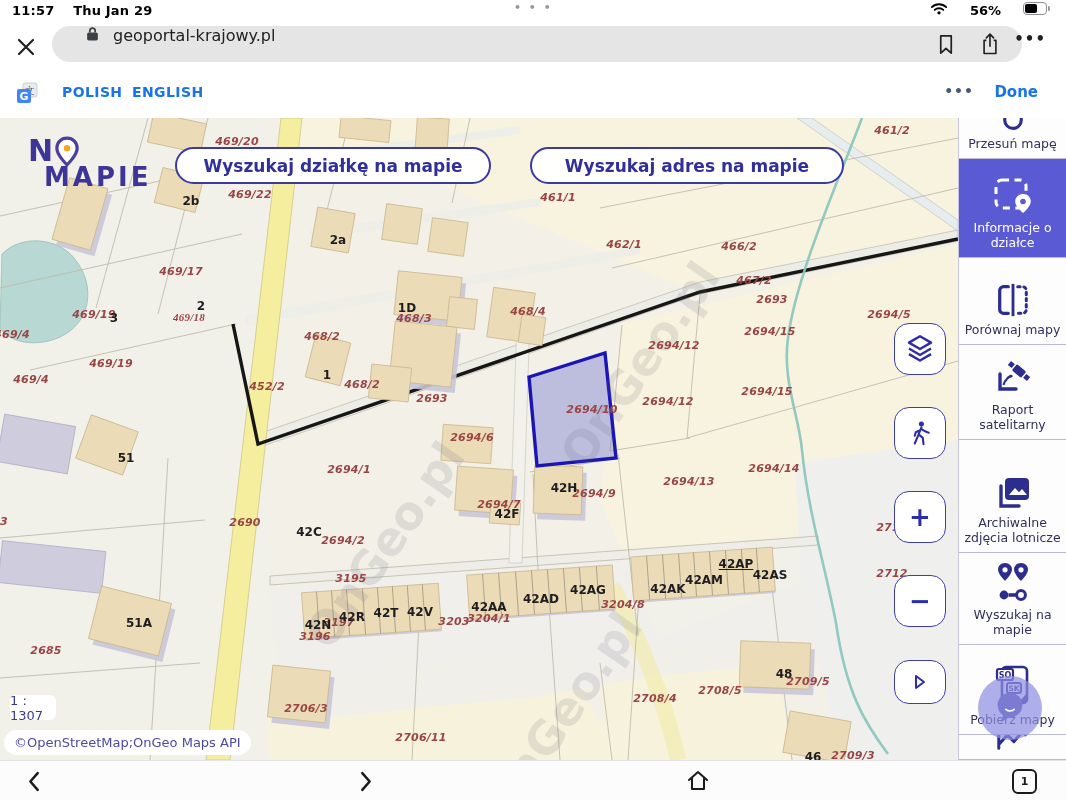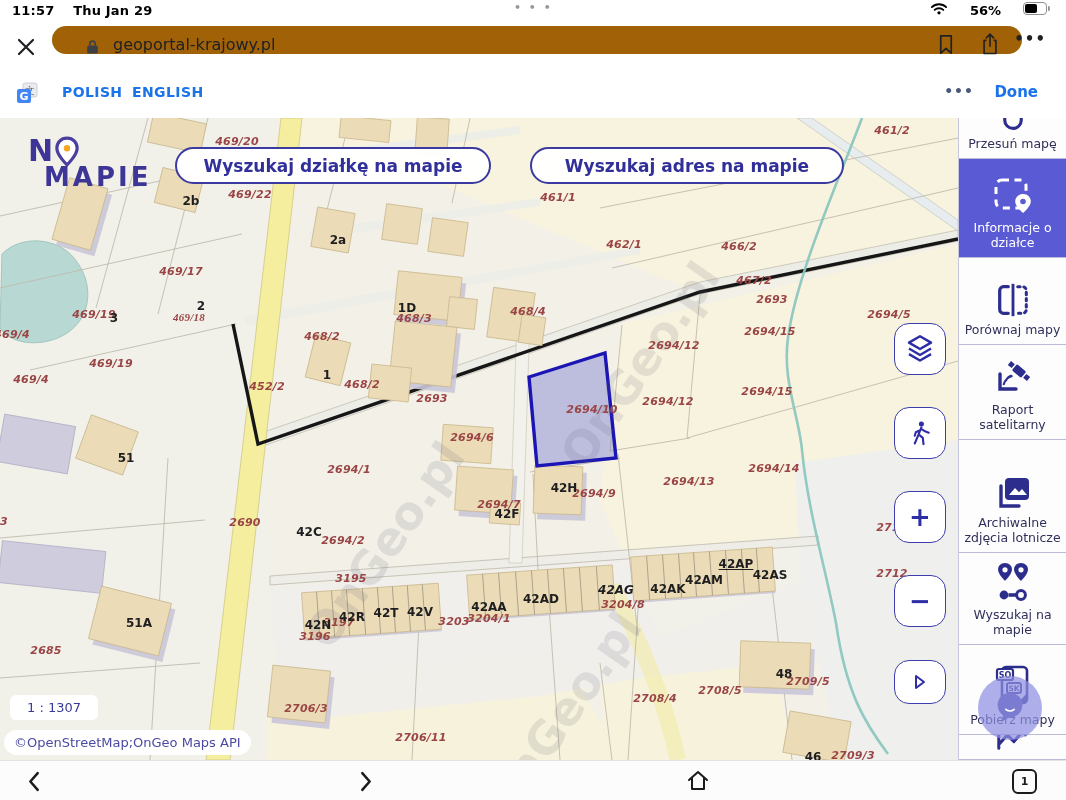--- a/index.html
+++ b/index.html
@@ -7,21 +7,21 @@
   
   .status-bar{position:absolute;left:0;top:0;width:1066px;height:22px;background:#fff;font-size:13px;font-weight:bold;color:#000}
   .sb-left{position:absolute;left:12px;top:3px;letter-spacing:.2px}
   .sb-left .date{margin-left:14px}
   .sb-cdots{position:absolute;left:514px;top:1px;color:#97979c;font-size:11px;letter-spacing:2px}
   .sb-right{position:absolute;right:16px;top:2px;display:flex;align-items:center;gap:22px}
   .sb-right .pct{font-size:13px;font-weight:bold}
   
   .browser-bar{position:absolute;left:0;top:22px;width:1066px;height:48px;background:#fff}
   .close-x{position:absolute;left:13px;top:12px;width:26px;height:26px;display:flex;align-items:center;justify-content:center;cursor:pointer}
-  .url-pill{position:absolute;left:52px;top:4px;width:970px;height:28px;background:#a16207;border-radius:20px;display:flex;align-items:flex-end}
+  .url-pill{position:absolute;left:52px;top:4px;width:970px;height:36px;background:#e5e5e5;border-radius:20px;display:flex;align-items:flex-start}
   .lock{margin-left:34px;display:flex}
   .url-text{margin-left:14px;font-size:16px;color:#202124}
   .pill-icons{position:absolute;right:22px;top:0;height:40px;display:flex;align-items:center;gap:26px}
   .menu-dots{position:absolute;right:20px;top:8px;font-size:15px;font-weight:bold;color:#202124;letter-spacing:1px}
   
   .translate-bar{position:absolute;left:0;top:70px;width:1066px;height:48px;background:#fff}
   .gt-icon{position:absolute;left:16px;top:12px}
   .lang-tab{position:absolute;top:14px;font-size:14px;font-weight:bold;color:#1a73e8;letter-spacing:.4px;cursor:pointer}
   .lang-tab.t0{left:62px}.lang-tab.t1{left:132px}
   .tab-underline{position:absolute;left:48px;top:114px;width:76px;height:4px;background:#1a73e8;border-radius:2px 2px 0 0}
@@ -39,21 +39,21 @@
   .lbl.parcel{font-style:italic;font-weight:bold;font-size:11px;color:#9a4545;letter-spacing:.2px}
   .lbl.addr{font-weight:bold;font-size:12px;color:#1e1e20}
   .wm{position:absolute;font-size:46px;font-weight:bold;color:rgba(100,100,118,.15);transform:translate(-50%,-50%) rotate(-55deg);white-space:nowrap;pointer-events:none}
   .logo{position:absolute;left:28px;top:18px;color:#3e3697;font-weight:bold;line-height:1}
   .logo .l1{display:flex;align-items:flex-start;font-size:30px;letter-spacing:1px}
   .logo .l2{font-size:26px;letter-spacing:3px;margin-left:16px;margin-top:-9px}
   .search-btn{position:absolute;top:29px;height:37px;background:rgba(255,255,255,.97);border:2px solid #3b3aa0;border-radius:19px;color:#31309a;font-size:17px;font-weight:bold;display:flex;align-items:center;justify-content:center;cursor:pointer;box-sizing:border-box}
   .search-btn.left{left:175px;width:316px}
   .search-btn.right{left:530px;width:314px}
   .map-ctl{position:absolute;left:894px;width:52px;background:#fff;border:1.7px solid #3d3dab;border-radius:15px;color:#2d2da5;display:flex;align-items:center;justify-content:center;font-size:26px;font-weight:bold;line-height:0;cursor:pointer;box-sizing:border-box}
-  .scale-box{position:absolute;left:10px;top:577px;width:88px;height:25px;background:#fff;border-radius:6px;color:#3a3a9c;font-size:13px;display:flex;align-items:center;justify-content:center}
+  .scale-box{position:absolute;left:10px;top:577px;width:46px;height:25px;background:#fff;border-radius:6px;color:#3a3a9c;font-size:13px;display:flex;align-items:center;justify-content:center}
   .attribution{position:absolute;left:4px;top:612px;height:25px;background:#fff;border-radius:13px;color:#4a4aa2;font-size:13px;display:flex;align-items:center;padding:0 10px}
   
   .sidebar{position:absolute;left:958px;top:118px;width:108px;height:642px;background:#fdfdfe;border-left:1px solid #c6c6de;box-sizing:border-box}
   .sb-item{display:flex;flex-direction:column;align-items:center;justify-content:flex-end;gap:4px;padding-bottom:7px;border-bottom:1px solid #bcbcd8;overflow:hidden;color:#2d2d8e;cursor:pointer;box-sizing:border-box}
   .sb-item.active{background:#5a5bd4;color:#fff}
   .sb-item.active .sb-label{color:#fff}
   .sb-icon{display:flex;align-items:center;justify-content:center}
   .sb-label{font-size:12.5px;line-height:1.15;color:#30305a;text-align:center;width:102px}
   .chat-bubble{position:absolute;left:978px;top:676px;width:64px;height:64px;border-radius:50%;background:rgba(143,143,226,.72);display:flex;align-items:center;justify-content:center;cursor:pointer;z-index:5}
   
@@ -327,21 +327,21 @@
       <span class="lbl addr" style="left: 139px; top: 505px;">51A</span>
       <span class="lbl addr" style="left: 309px; top: 414px;">42C</span>
       <span class="lbl addr" style="left: 507px; top: 396px; text-align: right;">42F</span>
       <span class="lbl addr" style="left: 564px; top: 370px;">42H</span>
       <span class="lbl addr" style="left: 318px; top: 507px;">42N</span>
       <span class="lbl addr" style="left: 352px; top: 499px;">42R</span>
       <span class="lbl addr" style="left: 386px; top: 495px;">42T</span>
       <span class="lbl addr" style="left: 420px; top: 494px;">42V</span>
       <span class="lbl addr" style="left: 489px; top: 489px;">42AA</span>
       <span class="lbl addr" style="left: 541px; top: 481px;">42AD</span>
-      <span class="lbl addr" style="left: 616px; top: 472px; font-style: italic;">42AG</span>
+      <span class="lbl addr" style="left: 588px; top: 472px;">42AG</span>
       <span class="lbl addr" style="left: 668px; top: 471px;">42AK</span>
       <span class="lbl addr" style="left: 704px; top: 462px;">42AM</span>
       <span class="lbl addr" style="left: 736px; top: 446px; text-decoration: underline;">42AP</span>
       <span class="lbl addr" style="left: 770px; top: 457px;">42AS</span>
       <span class="lbl addr" style="left: 784px; top: 556px;">48</span>
       <span class="lbl addr" style="left: 813px; top: 639px;">46</span>
     </div>
 
   <div class="logo">
     <div class="l1">

